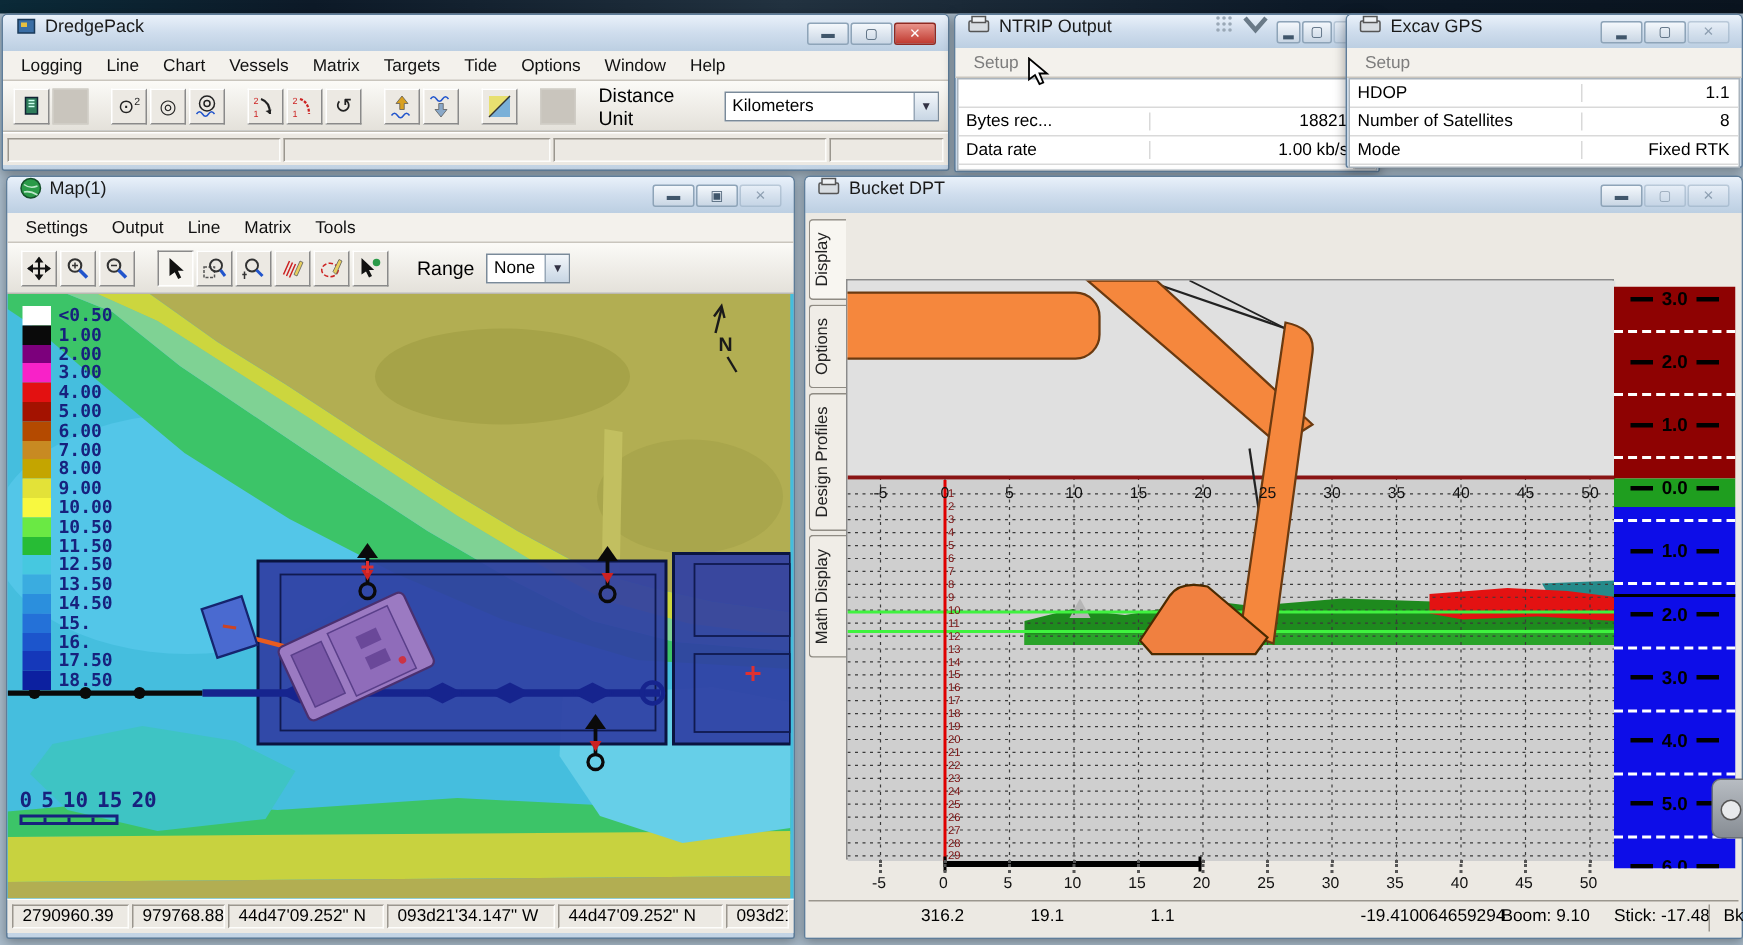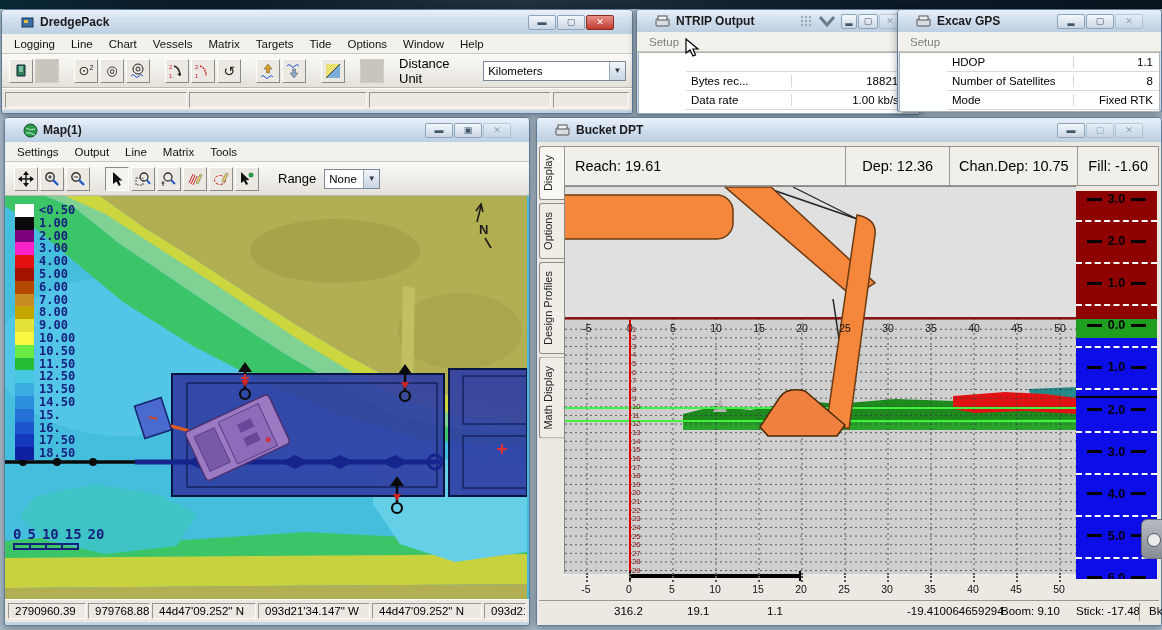--- a/index.html
+++ b/index.html
@@ -8,23 +8,23 @@
     font-family:"Liberation Sans","DejaVu Sans",sans-serif;
     background:#a9bbca; position:relative; font-size:11px; color:#000;
   }
   .top-strip { position:absolute; left:0; top:0; width:1162px; height:9px;
     background:linear-gradient(90deg,#0b2a38 0%,#0d1a28 18%,#223240 45%,#0d1a28 75%,#0a141f 100%); }
 
   
   .win { position:absolute; border:1px solid #5f7d99; border-radius:4px 4px 2px 2px;
     background:linear-gradient(180deg,#dce8f5 0%,#c3d4e5 100%);
     box-shadow:0 2px 8px rgba(0,0,0,.35); }
-  .titlebar { height:24px; display:flex; align-items:center; padding:0 18px; gap:5px;
+  .titlebar { height:24px; display:flex; padding:0 8px; gap:5px;
     background:linear-gradient(180deg,#e9f1fa 0%,#cfdded 50%,#bccfe2 100%);
-    border-radius:3px 3px 0 0;font-weight:bold; }
+    border-radius:3px 3px 0 0; }
   .title-text { font-size:12px; color:#1a1a1a; flex:0 0 auto; white-space:nowrap; }
   .title-spacer { flex:1; }
   .winbtns { display:flex; gap:1px; align-items:center; }
   .wbtn { width:28px; height:15px; border:1px solid #8ea4b8; border-radius:2px;
     background:linear-gradient(180deg,#f4f8fc,#c9d6e4); font-size:9px; line-height:12px;
     text-align:center; color:#40566b; }
   .wbtn.close { background:linear-gradient(180deg,#e8938a,#c0392f); color:#fff; border-color:#8f2a22; }
   .wbtn.dim { opacity:.45; }
   .menubar { background:#f3f1ec; border-bottom:1px solid #c9c5bd; display:flex;
     align-items:center; padding:0 4px; height:20px; }
@@ -45,21 +45,21 @@
     display:flex; align-items:center; font-size:11.5px; }
   .combo .cval { flex:1; padding:0 4px; white-space:nowrap; overflow:hidden; }
   .combo .carr { width:16px; height:100%; background:linear-gradient(180deg,#f2f6fa,#c8d6e4);
     border-left:1px solid #98a8b8; text-align:center; font-size:8px; line-height:18px; color:#334; }
 
   .statusbar { display:flex; align-items:center; background:#ece9e3; border-top:1px solid #fff; }
   .scell { height:16px; margin:2px 1px; border:1px solid; border-color:#9a968e #fdfdfb #fdfdfb #9a968e;
     background:#ece9e3; font-size:11.5px; padding:1px 6px; white-space:nowrap; overflow:hidden; }
 
   
-  .dtable { background:#fff; border:1px solid #aab4bd; overflow:hidden;padding-left:47px; }
+  .dtable { background:#fff; border:1px solid #aab4bd; overflow:hidden; }
   .trow { display:flex; border-bottom:1px solid #d9d9d9; height:19px; align-items:center; }
   .tlabel { flex:0 0 46%; padding:0 5px; border-right:1px solid #d9d9d9; font-size:11.5px;
     white-space:nowrap; overflow:hidden; }
   .tvalue { flex:1; padding:0 6px; text-align:right; font-size:11.5px; white-space:nowrap; }
 
   .vscroll { position:absolute; right:1px; top:1px; bottom:1px; width:15px; background:#f0f0f0;
     border-left:1px solid #d0d0d0; display:flex; flex-direction:column; justify-content:space-between; }
   .sarr { height:14px; background:linear-gradient(180deg,#fdfdfd,#d8dde2); border:1px solid #b8c0c8;
     font-size:7px; text-align:center; line-height:12px; color:#555; }
   .sthumb { position:absolute; left:1px; right:1px; top:16px; height:28px; background:linear-gradient(90deg,#e8ecf0,#c8d0d8); border:1px solid #a8b0b8; border-radius:2px; }
@@ -587,26 +587,20 @@
     </div>
   </div>
   <div class="win-body" style="height:483px;">
     <div id="tabstrip">
         <div class="vtab active">Display</div>
         <div class="vtab">Options</div>
         <div class="vtab">Design Profiles</div>
         <div class="vtab">Math Display</div>
       </div>
 
-    <div id="bkt-header">
-      <div class="hbox" style="width:290px;">Reach: 19.61</div>
-      <div class="hbox" style="width:107px;justify-content:center;border-left:none;">Dep: 12.36</div>
-      <div class="hbox" style="width:128px;justify-content:center;border-left:none;">Chan.Dep: 10.75</div>
-      <div class="hbox" style="flex:1;justify-content:center;border-left:none;">Fill: -1.60</div>
-    </div>
 
     <div id="plot-wrap">
       <svg id="bucket-plot-svg" width="512" height="387" viewBox="0 0 512 387">
         <rect x="0" y="0" width="512" height="131" fill="#e0e0e0"></rect>
         <rect x="0" y="131" width="512" height="256" fill="#cfcfcf"></rect>
 
         <g>
           <path d="M118 227 L150 219 L185 223 L215 218 L245 214 L270 217 L330 212 L390 214 L440 211 L512 214 L512 243 L118 243 Z" fill="#1e8a1e"></path>
           <path d="M118 236 L512 232 L512 243 L118 243 Z" fill="#29a329"></path>
           <path d="M463 202 L512 200 L512 213 L468 211 Z" fill="#258a8a"></path>

